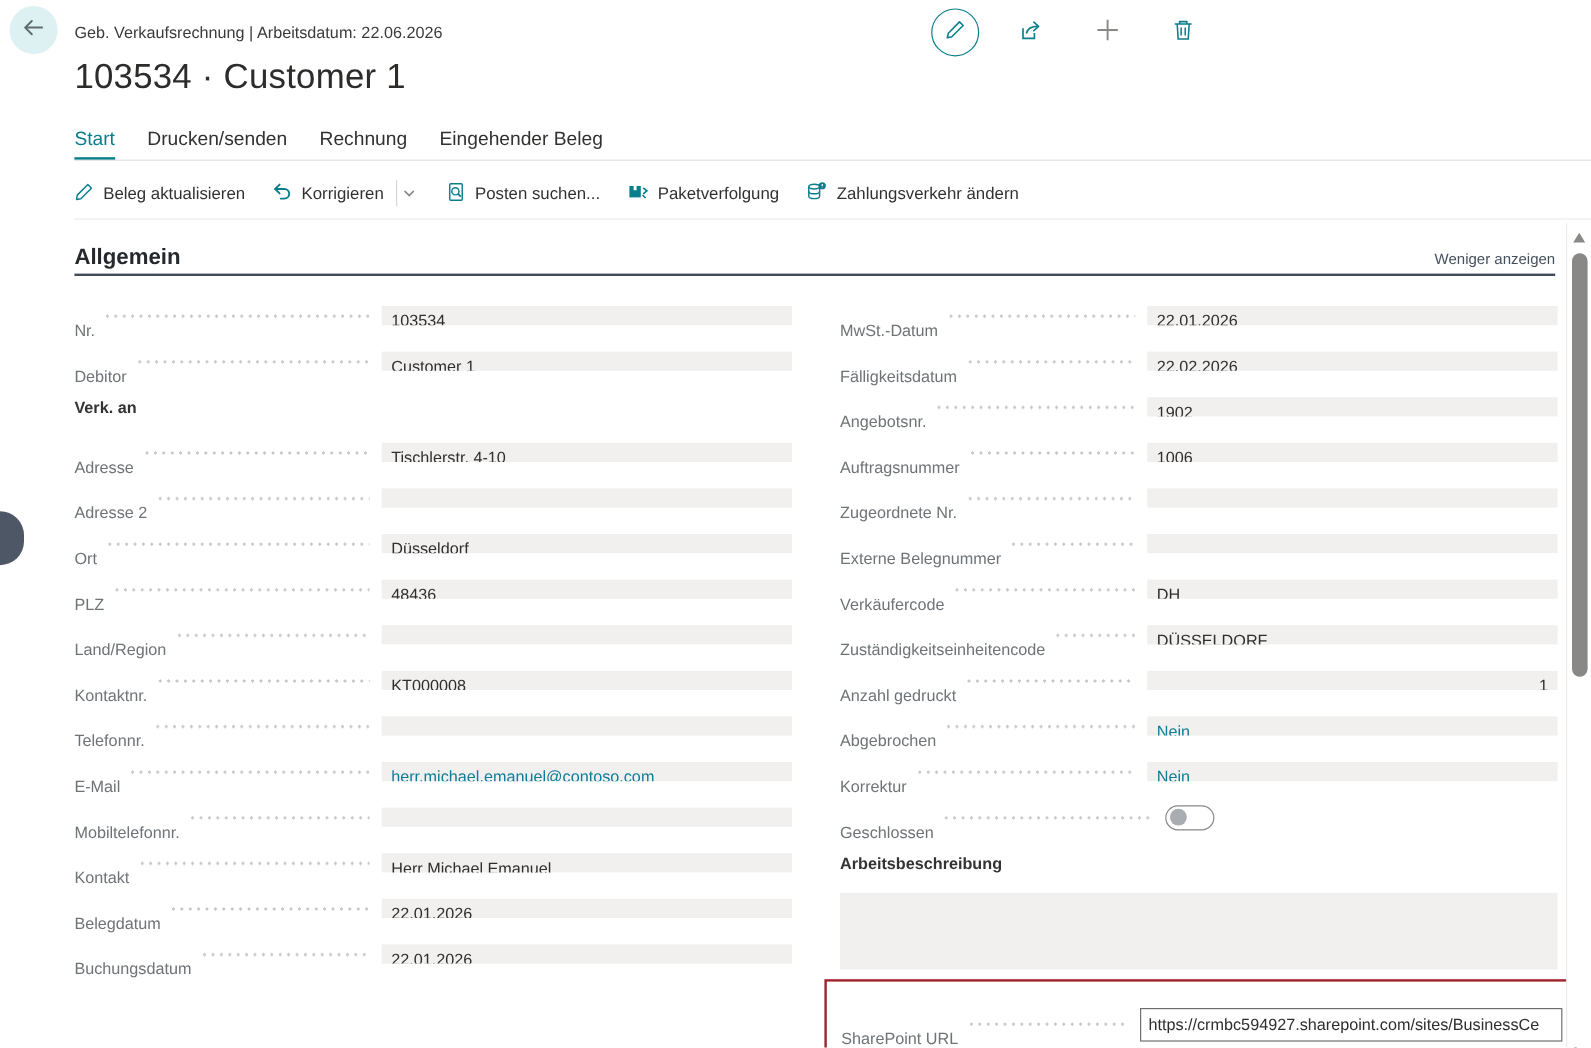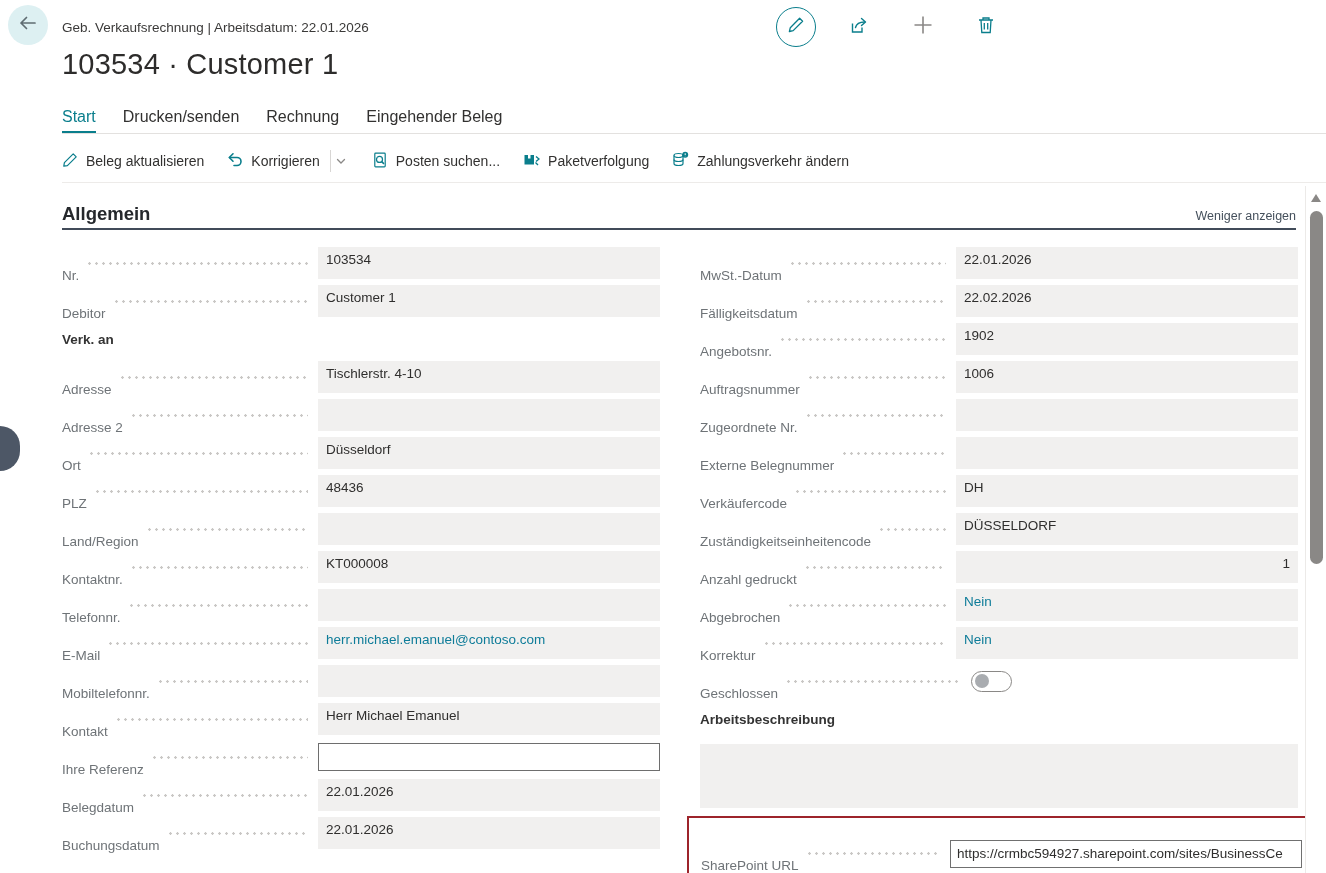--- a/index.html
+++ b/index.html
@@ -37,21 +37,21 @@
   .sec-rule { position:absolute; left:62px; right:30px; top:228px; height:2px; background:#414b59; }
 
   
   .fields { position:absolute; left:62px; top:250px; width:1236px;
     display:grid; grid-template-columns:598px 598px; column-gap:40px; }
   .col { display:flex; flex-direction:column; }
   .frow { display:flex; align-items:center; height:26px; margin-bottom:12px; }
   .flabel { font-size:13.5px; color:#6e7377; white-space:nowrap;margin-top:24px; }
   .fdots { flex:1; align-self:stretch; margin:0 10px 0 7px; min-width:8px;
     background:radial-gradient(circle, #c9c7c5 1.2px, transparent 1.45px) left center / 7px 5px repeat-x; }
-  .fbox { width:342px; min-width:342px; height:32px; background:#f1f0ef; font-size:13.5px; color:#2f2e2d;
+  .fbox { width:342px; min-width:342px; height:16px; background:#f1f0ef; font-size:13.5px; color:#2f2e2d;
     line-height:26px; padding:0 8px; white-space:nowrap; overflow:hidden; cursor:text; }
   .fbox.link { color:#0e7c99; }
   .fbox.right { text-align:right; }
   .ftext-input { width:342px; min-width:342px; height:28px; background:#fff; border:1px solid #6e6e6e;
     font-size:13.5px; color:#2f2e2d; padding:0 7px; font-family:"Liberation Sans",sans-serif; }
   .group-head { font-size:13.5px; font-weight:700; color:#333333; }
   .toggle { width:41px; height:21px; border:1px solid #8a8886; border-radius:11px; background:#fff;
     position:relative; cursor:pointer; flex:none; }
   .toggle .knob { position:absolute; left:3px; top:2.5px; width:14px; height:14px; border-radius:50%; background:#a9acb0; }
   .txtarea { width:598px; height:64px; background:#f1f0ef; margin-bottom:8px; cursor:text; }
@@ -74,21 +74,21 @@
 
 <div class="stage">
 
   <div class="back-btn">
     <span>
       <svg width="22" height="22" viewBox="0 0 22 22">
           <path d="M4 11 H18 M4 11 L9.5 5.5 M4 11 L9.5 16.5" stroke="#5f6c72" stroke-width="1.7" fill="none" stroke-linecap="round"></path>
         </svg>
     </span>
   </div>
-  <div class="caption">Geb. Verkaufsrechnung | Arbeitsdatum: 22.01.2026</div>
+  <div class="caption">Geb. Verkaufsrechnung | Arbeitsdatum: 22.06.2026</div>
 
   <div class="top-actions">
     <div class="edit-circle" style="margin-right:33px;">
       <span>
         <svg width="18" height="18" viewBox="0 0 18 18">
             <path d="M12.6 2.2 L15.6 5.2 L6.2 14.6 L2.4 15.5 L3.3 11.7 Z" fill="none" stroke="#0a7e8c" stroke-width="1.3" stroke-linejoin="round"></path>
           </svg>
       </span>
     </div>
     <div class="ticon" style="margin-right:41px;">
@@ -261,25 +261,20 @@
         <span class="fdots"></span>
         <span class="fbox"></span>
       </div>
 
       <div class="frow">
         <span class="flabel">Kontakt</span>
         <span class="fdots"></span>
         <span class="fbox">Herr Michael Emanuel</span>
       </div>
 
-      <div class="frow">
-        <span class="flabel">Ihre Referenz</span>
-        <span class="fdots"></span>
-        <input class="ftext-input" type="text" value="" style="">
-      </div>
 
       <div class="frow">
         <span class="flabel">Belegdatum</span>
         <span class="fdots"></span>
         <span class="fbox">22.01.2026</span>
       </div>
 
       <div class="frow">
         <span class="flabel">Buchungsdatum</span>
         <span class="fdots"></span>

